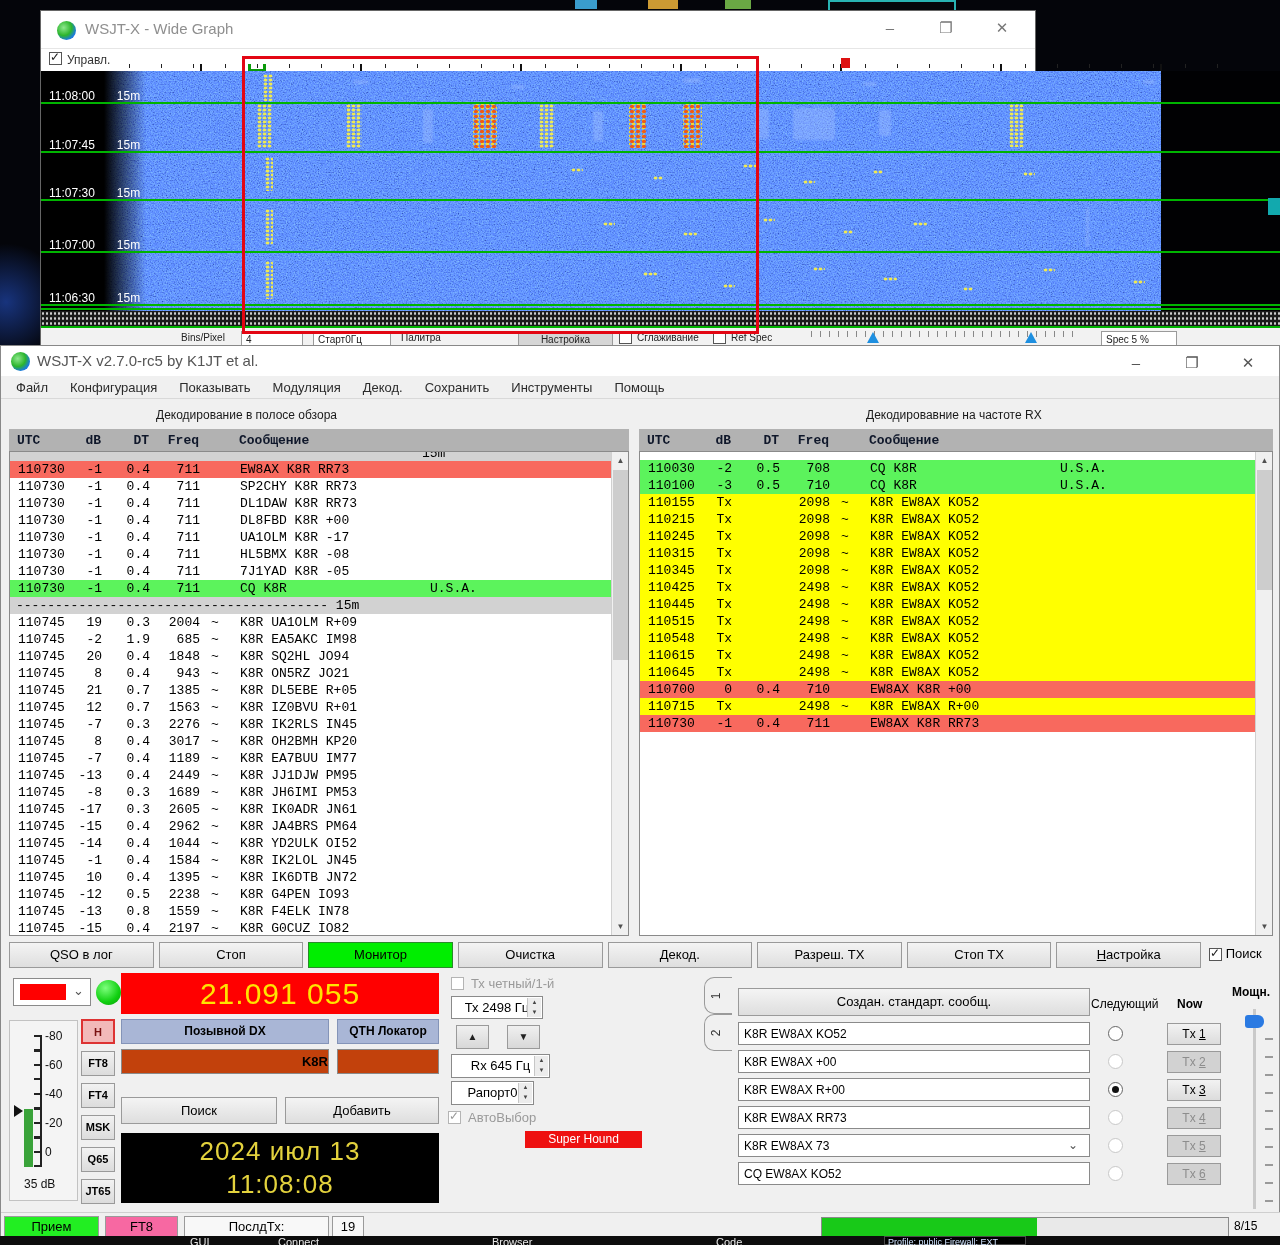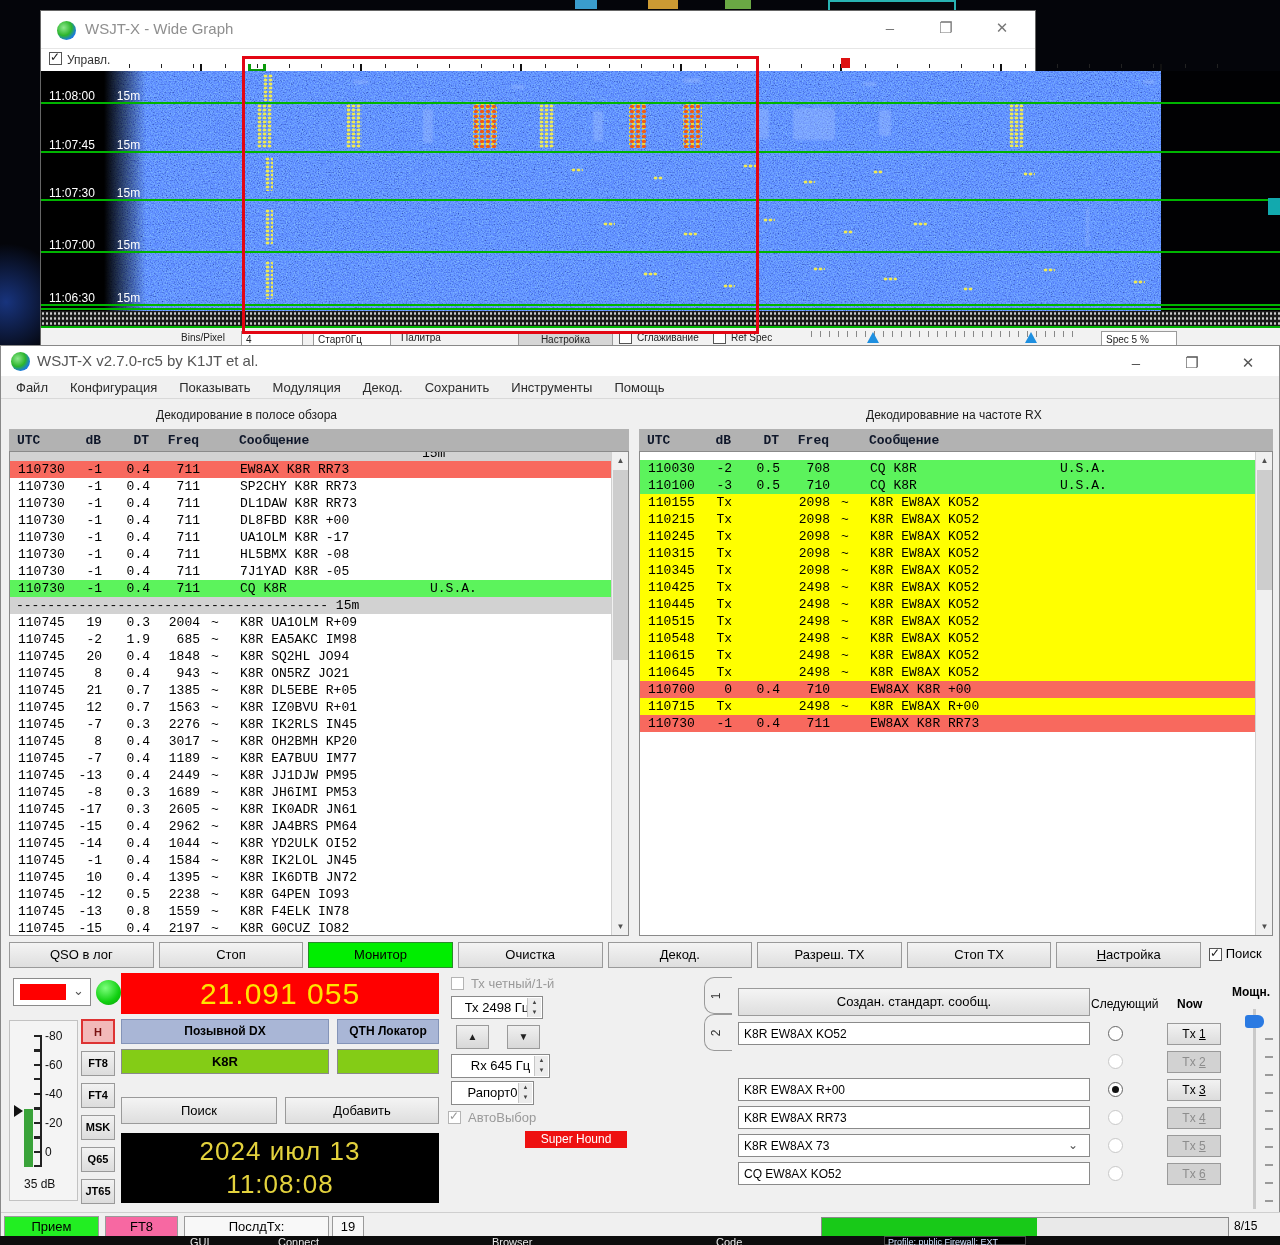--- a/index.html
+++ b/index.html
@@ -124,22 +124,22 @@
     border:1px solid #8a8a8a; }
   #band-swatch { position:absolute; left:6px; top:5px; width:46px; height:16px; background:#ff0000; }
   #band-chev { position:absolute; right:6px; top:4px; color:#555; font-size:13px; }
   #rx-lamp { position:absolute; left:95px; top:634px; width:25px; height:25px; border-radius:50%;
     background:radial-gradient(circle at 38% 32%, #7dff7d, #10d010 60%, #0a9a0a); }
   #freq-display { position:absolute; left:120px; top:627px; width:318px; height:41px; background:#ff0000;
     color:#ffe400; font-size:30px; text-align:center; line-height:41px; letter-spacing:1px; }
 
   .hdr-blue { position:absolute; height:25px; background:#a9b6d6; border:1px solid #8494b8;
     font-size:12px; font-weight:bold; color:#000; text-align:center; line-height:23px; }
-  .white-input { position:absolute; height:25px; background:#84cc16; border:1px solid #8a8a8a;
-    font-size:13px; font-weight:bold; text-align:center; color:#000;
+  .white-input { position:absolute; height:25px; background:#c2410c; border:1px solid #8a8a8a;
+    font-size:13px; font-weight:bold; text-align:right; color:#000;
     font-family:"Liberation Sans", sans-serif; }
   #search-btn, #add-btn { position:absolute; top:751px; height:27px; line-height:25px; }
   #clock { position:absolute; left:120px; top:787px; width:318px; height:70px; background:#000;
     color:#e3d23d; text-align:center; font-size:26px; line-height:33px; padding-top:2px; letter-spacing:1px; }
 
   
   #meter { position:absolute; left:8px; top:674px; width:69px; height:181px; background:#f4f4f4;
     border:1px solid #c2c2c2; }
   #meter-line { position:absolute; left:30px; top:14px; width:2px; height:132px; background:#222; }
   #meter-ticks { position:absolute; left:24px; top:14px; width:6px; height:132px;
@@ -158,21 +158,21 @@
   
   .spinbox { position:absolute; background:#fff; border:1px solid #8a8a8a; font-size:13px; color:#000;
     text-align:center; }
   .spin-arrows { position:absolute; right:1px; top:1px; bottom:1px; width:14px; border-left:1px solid #c6c6c6;
     display:flex; flex-direction:column; font-size:6px; color:#444; }
   .spin-arrows div { flex:1; text-align:center; line-height:9px; background:#ececec; }
   .gray-label { color:#9a9a9a; font-size:13px; }
   .sq-btn { position:absolute; width:33px; height:24px; border:1px solid #9a9a9a;
     background:linear-gradient(180deg,#f0f0f0,#d8d8d8); text-align:center; line-height:22px;
     font-size:10px; color:#222; }
-  #super-hound { position:absolute; left:524px; top:785px; width:102px; height:17px; background:#ee1111;
+  #super-hound { position:absolute; left:524px; top:785px; width:117px; height:17px; background:#ee1111;
     color:#fff; font-size:12px; text-align:center; line-height:17px; }
 
   
   .vtab { position:absolute; left:703px; width:28px; height:37px; border:1px solid #9a9a9a;
     border-right:none; border-radius:10px 0 0 10px; background:#f0f0f0; color:#333; font-size:12px; }
   .vtab span { position:absolute; left:8px; top:11px; transform:rotate(-90deg); }
   #genmsg-btn { position:absolute; left:737px; top:642px; width:352px; height:28px; line-height:26px; }
   .col-label { position:absolute; top:651px; font-size:12px; color:#000; }
   .txrow { position:absolute; left:737px; width:520px; height:24px; }
   .txinput { position:absolute; left:0; top:0; width:352px; height:23px; border:1px solid #8a8a8a;
@@ -1005,20 +1005,21 @@
     <div>
 
         <div class="txrow r-off b-en" style="top: 676px;">
           <input class="txinput" readonly="" value="K8R EW8AX KO52" style="">
 
           <div class="radio"></div>
           <div class="txbtn"><span>Tx </span><span class="u">1</span></div>
         </div>
 
         <div class="txrow r-dis b-dis" style="top: 704px;">
+          <input class="txinput" readonly="" value="K8R EW8AX +00" style="">
 
           <div class="radio"></div>
           <div class="txbtn"><span>Tx </span><span class="u">2</span></div>
         </div>
 
         <div class="txrow r-on b-en" style="top: 732px;">
           <input class="txinput" readonly="" value="K8R EW8AX R+00" style="">
 
           <div class="radio"></div>
           <div class="txbtn"><span>Tx </span><span class="u">3</span></div>

